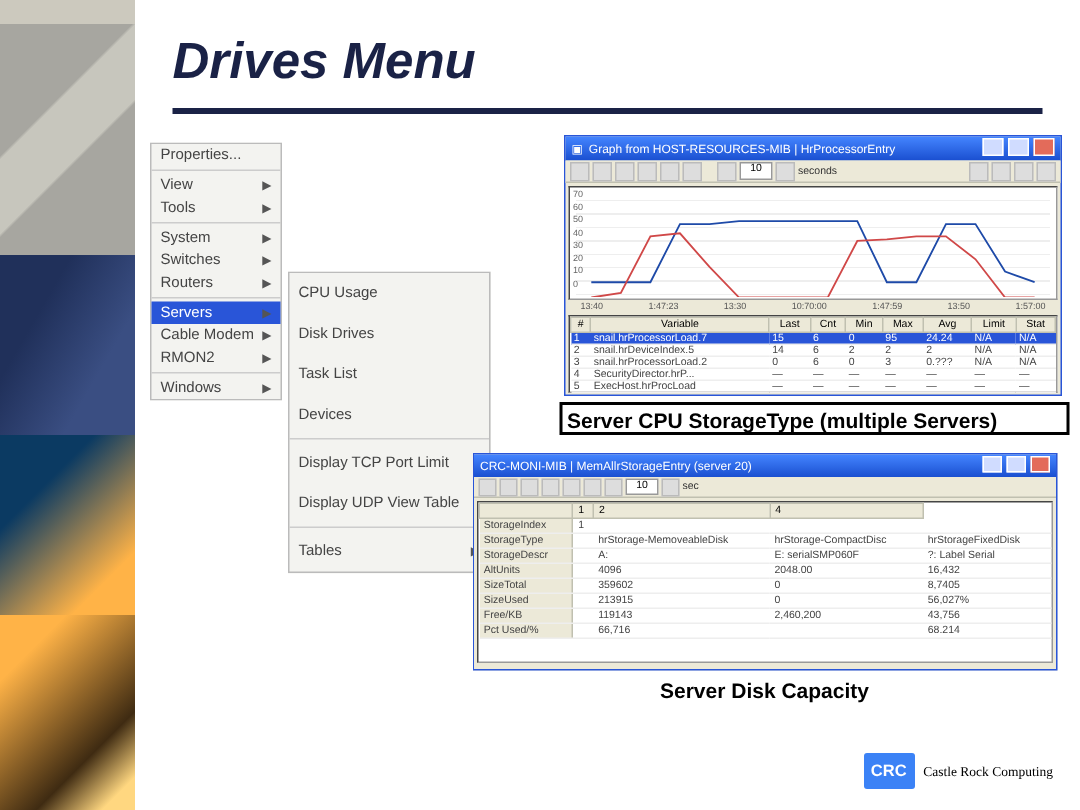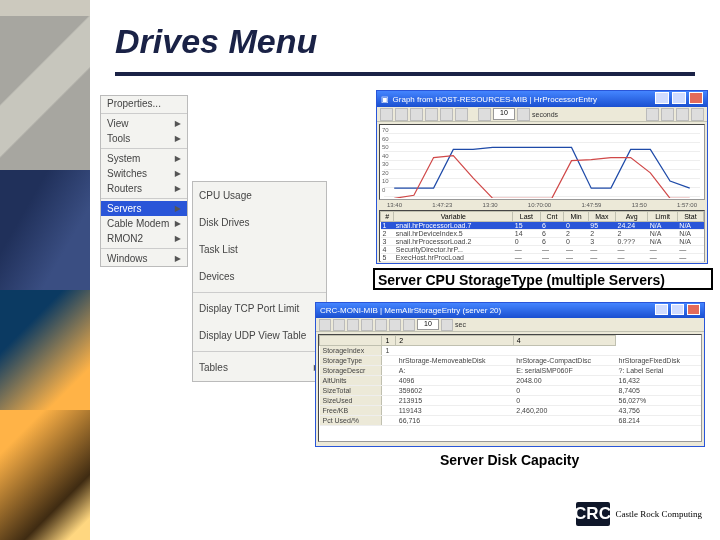--- a/index.html
+++ b/index.html
@@ -60,21 +60,21 @@
   .win2 .tbar i{ width:12px; height:12px; background:#ddd; border:1px solid #bbb; display:inline-block; }
   .win2 .grid{ margin:2px; background:#fff; border:1px inset #999; height:108px; font-size:7px; }
   .win2 .grid table{ width:100%; border-collapse:collapse; }
   .win2 .grid th{ background:#ece9d8; border:1px solid #c0c0b0; font-weight:normal; padding:1px 3px; text-align:left;}
   .win2 .grid td{ border-bottom:1px solid #eee; padding:1px 3px; color:#444;}
 
   .cap2 { position:absolute; left:440px; top:452px; font-size:14px; font-weight:bold; color:#000; }
 
   
   .ftr { position:absolute; right:18px; bottom:14px; display:flex; align-items:center; gap:6px; }
-  .ftr .logo{ width:34px; height:24px; background:#0f172a; color:#fff; display:flex; align-items:center; justify-content:center; font-weight:bold; font-size:17px; font-family:Arial; border-radius:2px;margin-left:24px; }
+  .ftr .logo{ width:34px; height:24px; background:#3b82f6; color:#fff; display:flex; align-items:center; justify-content:center; font-weight:bold; font-size:11px; font-family:Arial; border-radius:2px;margin-left:24px; }
   .ftr .txt{ font-size:9px; color:#000; font-family:Liberation Serif, serif; }
 
   .titletxt{ filter:blur(.3px); }
 </style>
 </head>
 <body>
 
 <div class="deco">
   <div class="band1"></div>
     <div class="band2"></div>

